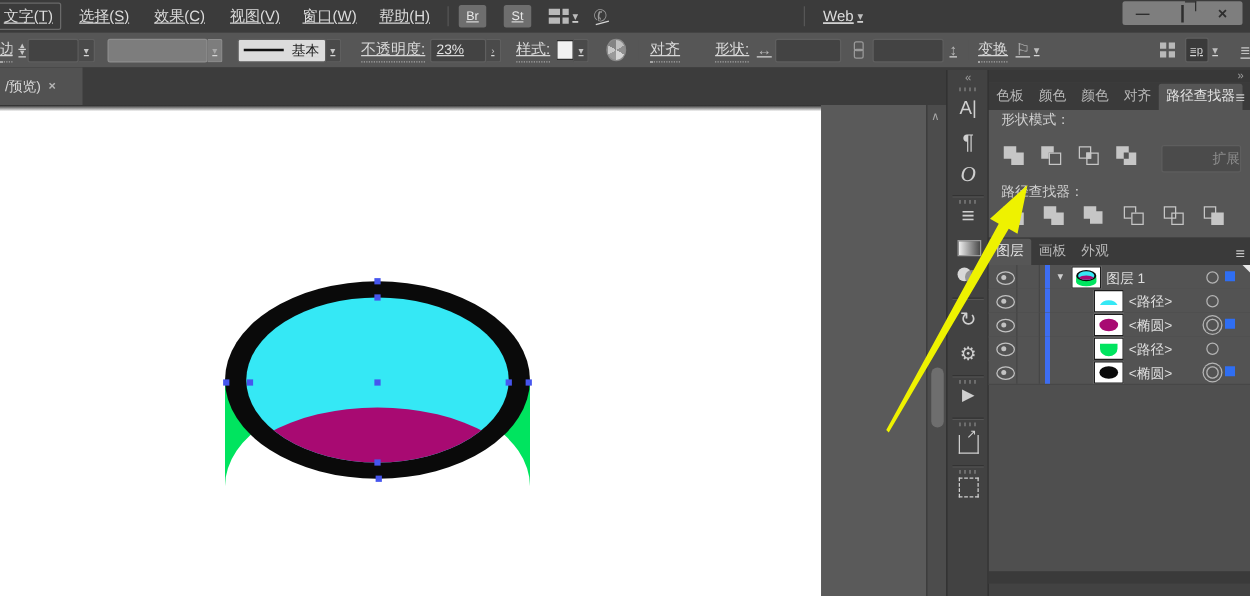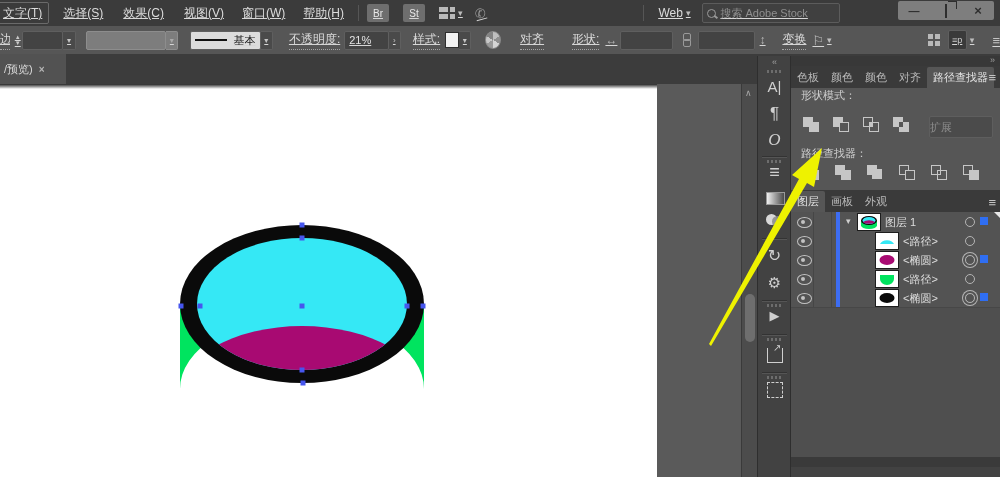--- a/index.html
+++ b/index.html
@@ -86,21 +86,21 @@
   .ptab.active{background:#565656;color:#e4e4e4;border-radius:2px 2px 0 0;}
   .tab-menu{position:absolute;right:5px;color:#c4c4c4;font-size:13px;top:4px;}
   .panel-body{position:absolute;left:0;width:210px;background:#565656;}
   .sec-label{position:absolute;left:10px;color:#cfcfcf;font-size:11px;}
   .pf-btn{position:absolute;width:24px;height:20px;}
   .sqb{position:absolute;width:10px;height:10px;}
   .sq-f{background:#c6c6c6;}
   .sq-o{border:1px solid #c6c6c6;box-sizing:border-box;}
   .sq-d{background:#565656;border:1px solid #c6c6c6;box-sizing:border-box;}
   .expand-btn{position:absolute;width:62px;height:20px;background:#4b4b4b;border:1px solid #5e5e5e;
-              border-radius:2px;color:#8b8b8b;font-size:11px;text-align:left;line-height:20px;}
+              border-radius:2px;color:#8b8b8b;font-size:11px;text-align:right;line-height:20px;}
 
   
   .lrow{position:absolute;left:0;width:210px;height:19px;background:#535353;border-bottom:1px solid #474747;}
   .eye{position:absolute;left:6px;top:5px;width:13px;height:9px;border:1.5px solid #c2c2c2;border-radius:50%;}
   .eye::after{content:"";position:absolute;left:3px;top:1.5px;width:4px;height:4px;border-radius:50%;background:#c2c2c2;}
   .colsep1{position:absolute;left:22px;top:0;width:1px;height:19px;background:#464646;}
   .colsep2{position:absolute;left:40px;top:0;width:1px;height:19px;background:#464646;}
   .selbar{position:absolute;left:45px;top:0;width:4px;height:19px;background:#3d6df2;}
   .lthumb{position:absolute;top:1px;width:22px;height:16px;background:#fff;border:1px solid #1d1d1d;}
   .lname{position:absolute;top:3px;font-size:11px;color:#dedede;white-space:nowrap;}
@@ -136,45 +136,41 @@
           <span></span>
         </span>
       <span class="chev">▾</span>
     </div>
     <div style="margin-left:12px;color:#9a9a9a;font-size:13px;transform:rotate(-15deg)">✆</div>
     <div class="vsep" style="margin-left:158px"></div>
     <div class="menu-item row">
       <span>Web</span>
         <span class="chev">▾</span>
     </div>
-    <div id="searchbox" style="margin-left:6px">
-      <span class="mag"></span>
-      <span>搜索 Adobe Stock</span>
-    </div>
   </div>
   <div id="wincontrols" class="abs">
     <span class="winbtn">—</span>
     <span class="winbtn"><span class="restore-sq"></span></span>
     <span class="winbtn" style="font-size:13px">×</span>
   </div>
 
   <div id="controlbar" class="abs row">
     <span class="ctl-label dotted" style="margin-left:0;max-width:10px;overflow:hidden">边:</span>
     <span class="stepper" style="margin-left:3px">▲<br>▼</span>
     <span class="field" style="width:36px"></span>
     <span class="ddbtn">▾</span>
     <span class="field" style="width:82px;margin-left:10px;background:#7d7d7d;border-color:#8d8d8d"></span>
     <span class="ddbtn" style="background:#7d7d7d;border-color:#8d8d8d;color:#a9a9a9">▾</span>
     <span class="field" style="width:70px;margin-left:12px;background:#dcdcdc;color:#1a1a1a;gap:6px">
       <span style="display:inline-block;width:32px;height:2.5px;background:#111"></span>
       <span>基本</span>
     </span>
     <span class="ddbtn">▾</span>
     <span class="ctl-label dotted" style="margin-left:16px">不透明度:</span>
-    <span class="field" style="width:40px;margin-left:4px">21%</span>
+    <span class="field" style="width:40px;margin-left:4px">23%</span>
     <span class="ddbtn">›</span>
     <span class="ctl-label dotted" style="margin-left:12px">样式:</span>
     <span class="swatch" style="margin-left:5px"></span>
     <span class="ddbtn">▾</span>
     <span class="colorwheel" style="margin-left:14px"></span>
     <div class="vsep" style="margin-left:10px"></div>
     <span class="ctl-label dotted">对齐</span>
     <span class="ctl-label dotted" style="margin-left:28px">形状:</span>
     <span style="margin-left:6px;color:#b5b5b5">↔</span>
     <span class="field" style="width:50px;margin-left:3px"></span>

